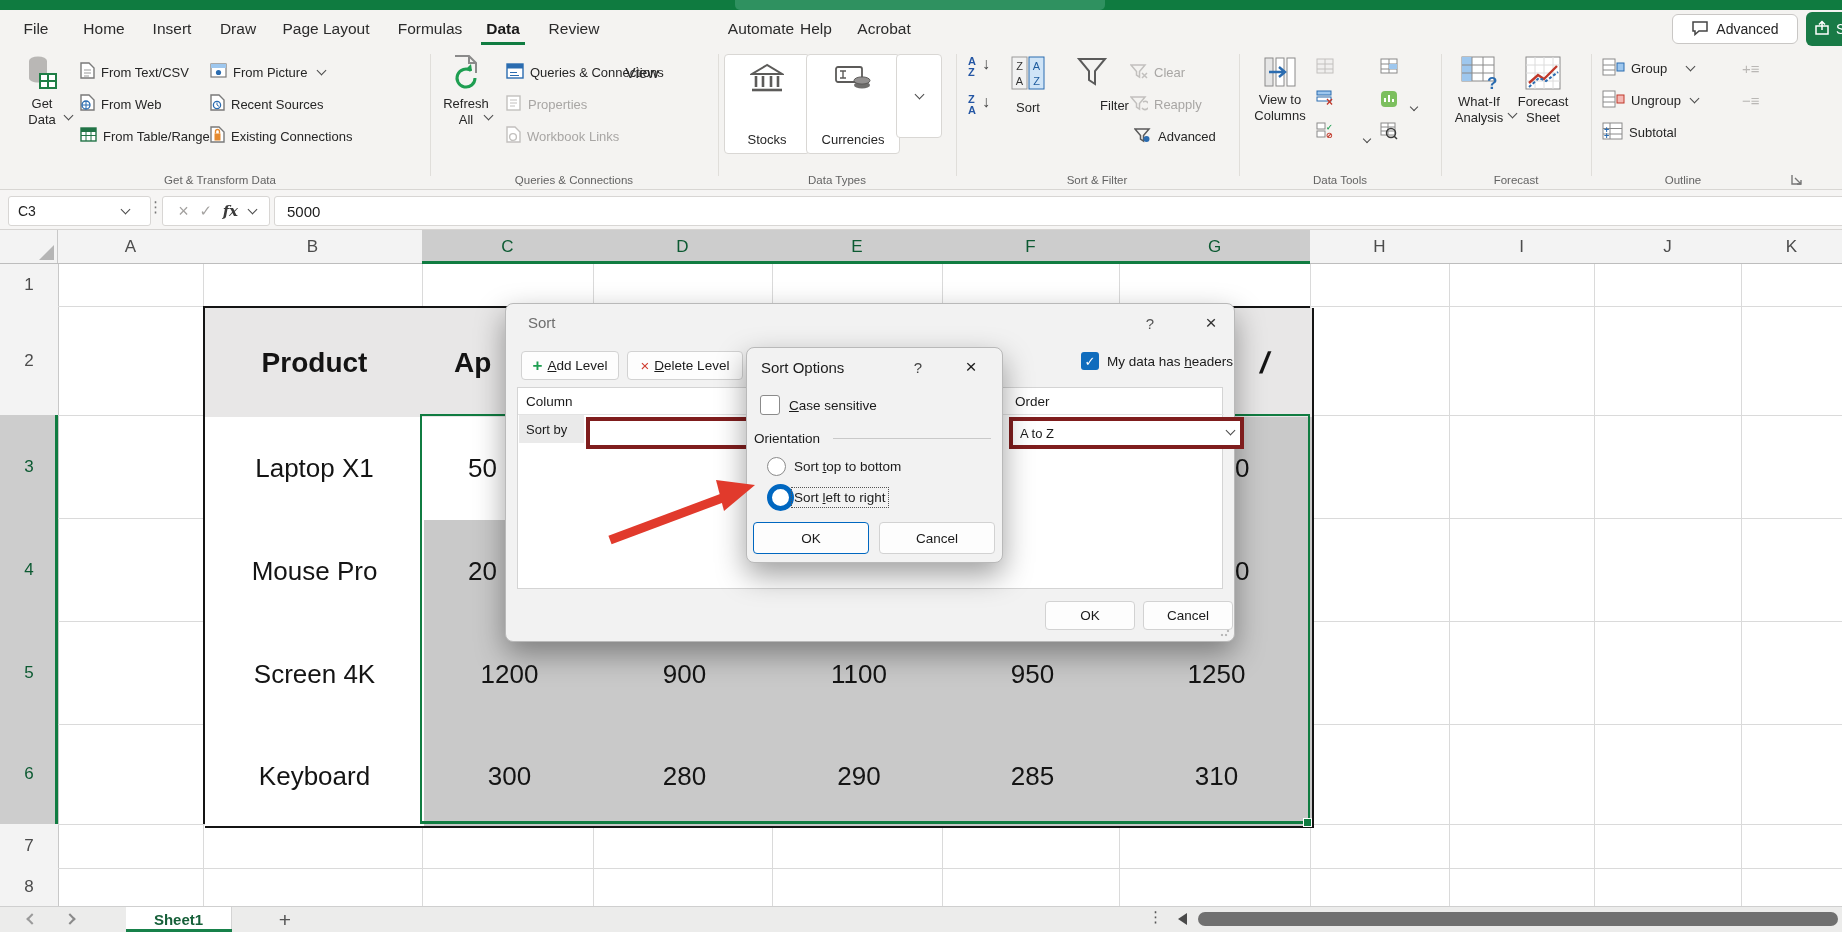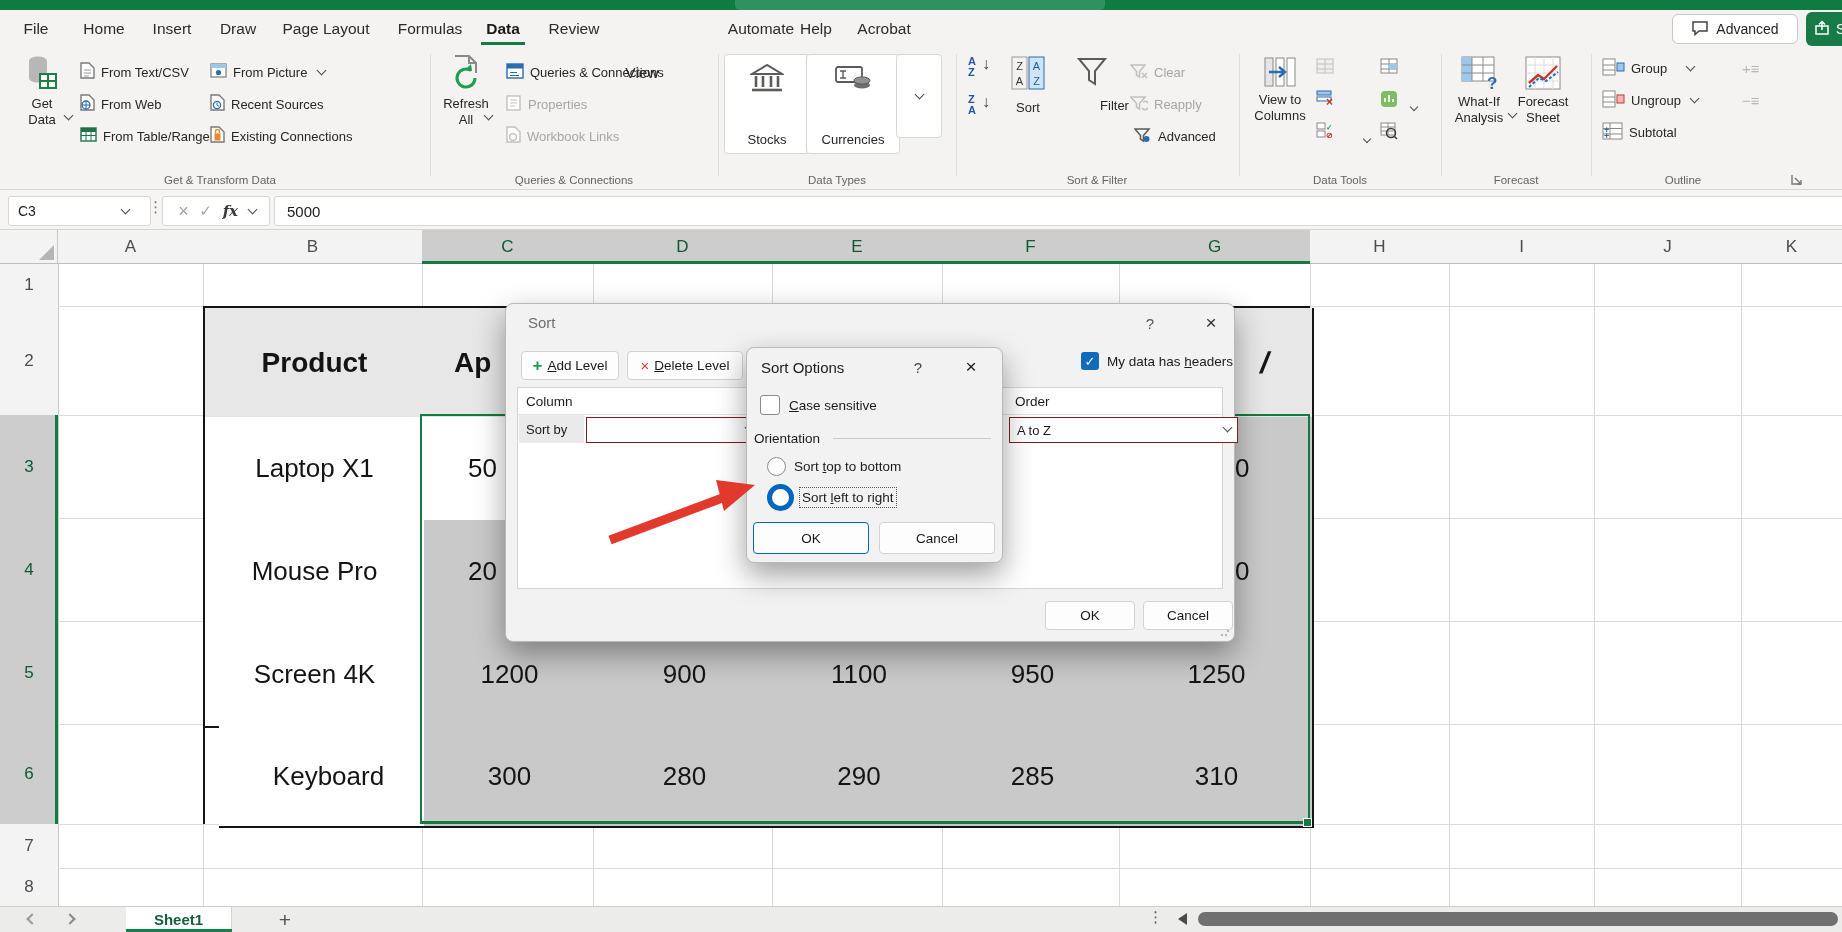--- a/index.html
+++ b/index.html
@@ -35,21 +35,21 @@
   .tcell.hdr{background:#e8e7e7;font-weight:bold;}
   .tcell.selg{background:#c9c9c9;}
   .grn{position:absolute;background:#107c41;}
   
   .dlg{position:absolute;background:#f2f2f2;border:1px solid #b9b9b9;border-radius:8px;box-shadow:0 12px 30px rgba(0,0,0,.38);}
   .dbtn{position:absolute;display:flex;align-items:center;justify-content:center;background:#fdfdfd;border:1px solid #d2d2d2;border-radius:4px;font-size:13.5px;color:#1b1b1b;}
   .u{text-decoration:underline;}
   .cb{width:18px;height:18px;border:1.5px solid #8b8b8b;border-radius:3px;background:#fff;}
   .radio{width:17px;height:17px;border-radius:50%;border:1.5px solid #8b8b8b;background:#fff;}
   .radio.on{border:5px solid #0067c0;}
-  .combo{position:absolute;background:#fff;border:1px solid #7f1d1d;display:flex;align-items:center;font-size:13px;color:#1b1b1b;padding-left:7px;}
+  .combo{position:absolute;background:#fff;border:4px solid #7f1d1d;display:flex;align-items:center;font-size:13px;color:#1b1b1b;padding-left:7px;}
   .combo .cbx{position:absolute;right:2px;top:2px;bottom:2px;width:16px;display:flex;align-items:center;justify-content:center;}
   .dtxt{font-size:13.5px;color:#1b1b1b;}
 </style>
 </head>
 <body>
 
 <div id="app">
 
   
   <div class="ab" style="left:0;top:0;width:1842px;height:10px;background:#0f7b40;"></div>
@@ -462,21 +462,21 @@
         <span style="padding-left:114px;">0</span>
       </div>
 
     <div class="tcell" style="left:0;top:315px;width:219px;height:103px;">Screen 4K</div>
     <div class="tcell selg" style="left:219px;top:315px;width:171px;height:103px;">1200</div>
     <div class="tcell selg" style="left:390px;top:315px;width:179px;height:103px;">900</div>
     <div class="tcell selg" style="left:569px;top:315px;width:170px;height:103px;">1100</div>
     <div class="tcell selg" style="left:739px;top:315px;width:177px;height:103px;">950</div>
     <div class="tcell selg" style="left:916px;top:315px;width:191px;height:103px;">1250</div>
 
-    <div class="tcell" style="left:14px;top:418px;width:219px;height:100px;">Keyboard</div>
+    <div class="tcell" style="left:0;top:418px;width:219px;height:100px;">Keyboard</div>
     <div class="tcell selg" style="left:219px;top:418px;width:171px;height:100px;">300</div>
     <div class="tcell selg" style="left:390px;top:418px;width:179px;height:100px;">280</div>
     <div class="tcell selg" style="left:569px;top:418px;width:170px;height:100px;">290</div>
     <div class="tcell selg" style="left:739px;top:418px;width:177px;height:100px;">285</div>
     <div class="tcell selg" style="left:916px;top:418px;width:191px;height:100px;">310</div>
   </div>
 
   
   <div class="grn" style="left:420px;top:414px;width:890px;height:2px;"></div>
   <div class="grn" style="left:420px;top:414px;width:2px;height:410px;"></div>
@@ -541,21 +541,21 @@
       <span class="dtxt"><span class="u">C</span><span>ase sensitive</span></span>
     </div>
 
     <div class="ab dtxt" style="left:7px;top:83px;">Orientation</div>
     <div class="ab" style="left:86px;top:90px;width:158px;height:1px;background:#c9c9c9;"></div>
 
     <div class="ab lft" style="left:20px;top:109px;gap:8px;">
       <span class="radio"></span>
       <span class="dtxt"><span>Sort </span><span class="u">t</span><span>op to bottom</span></span>
     </div>
-    <div class="ab lft" style="left:20px;top:136px;gap:8px;justify-content:flex-end;">
+    <div class="ab lft" style="left:20px;top:136px;justify-content:flex-end;">
       <span class="radio on"></span>
       <span class="dtxt" style="outline:1px dotted #555;outline-offset:2px;"><span>Sort </span><span class="u">l</span><span>eft to right</span></span>
     </div>
 
     <div class="dbtn" style="left:6px;top:174px;width:114px;height:30px;border:1.5px solid #0067c0;">OK</div>
     <div class="dbtn" style="left:132px;top:174px;width:114px;height:30px;">Cancel</div>
   </div>
 
   
   <svg class="ab" style="left:585px;top:468px;z-index:70;" width="190" height="92">

